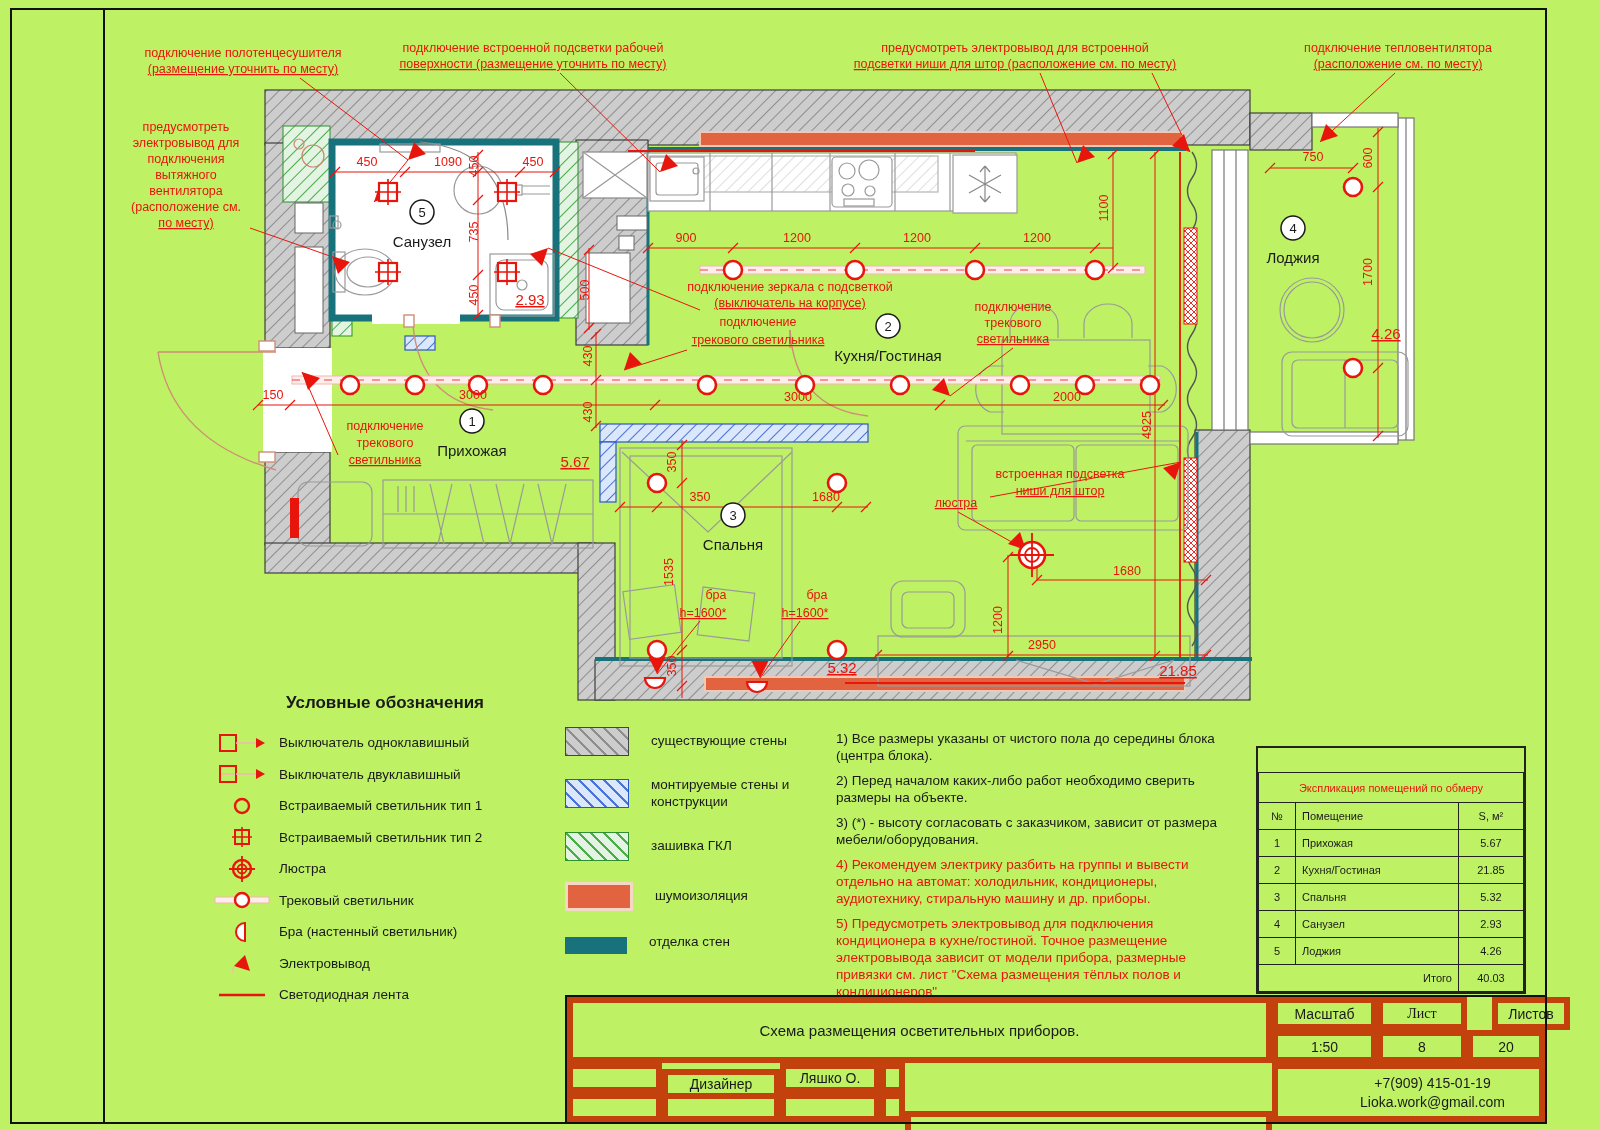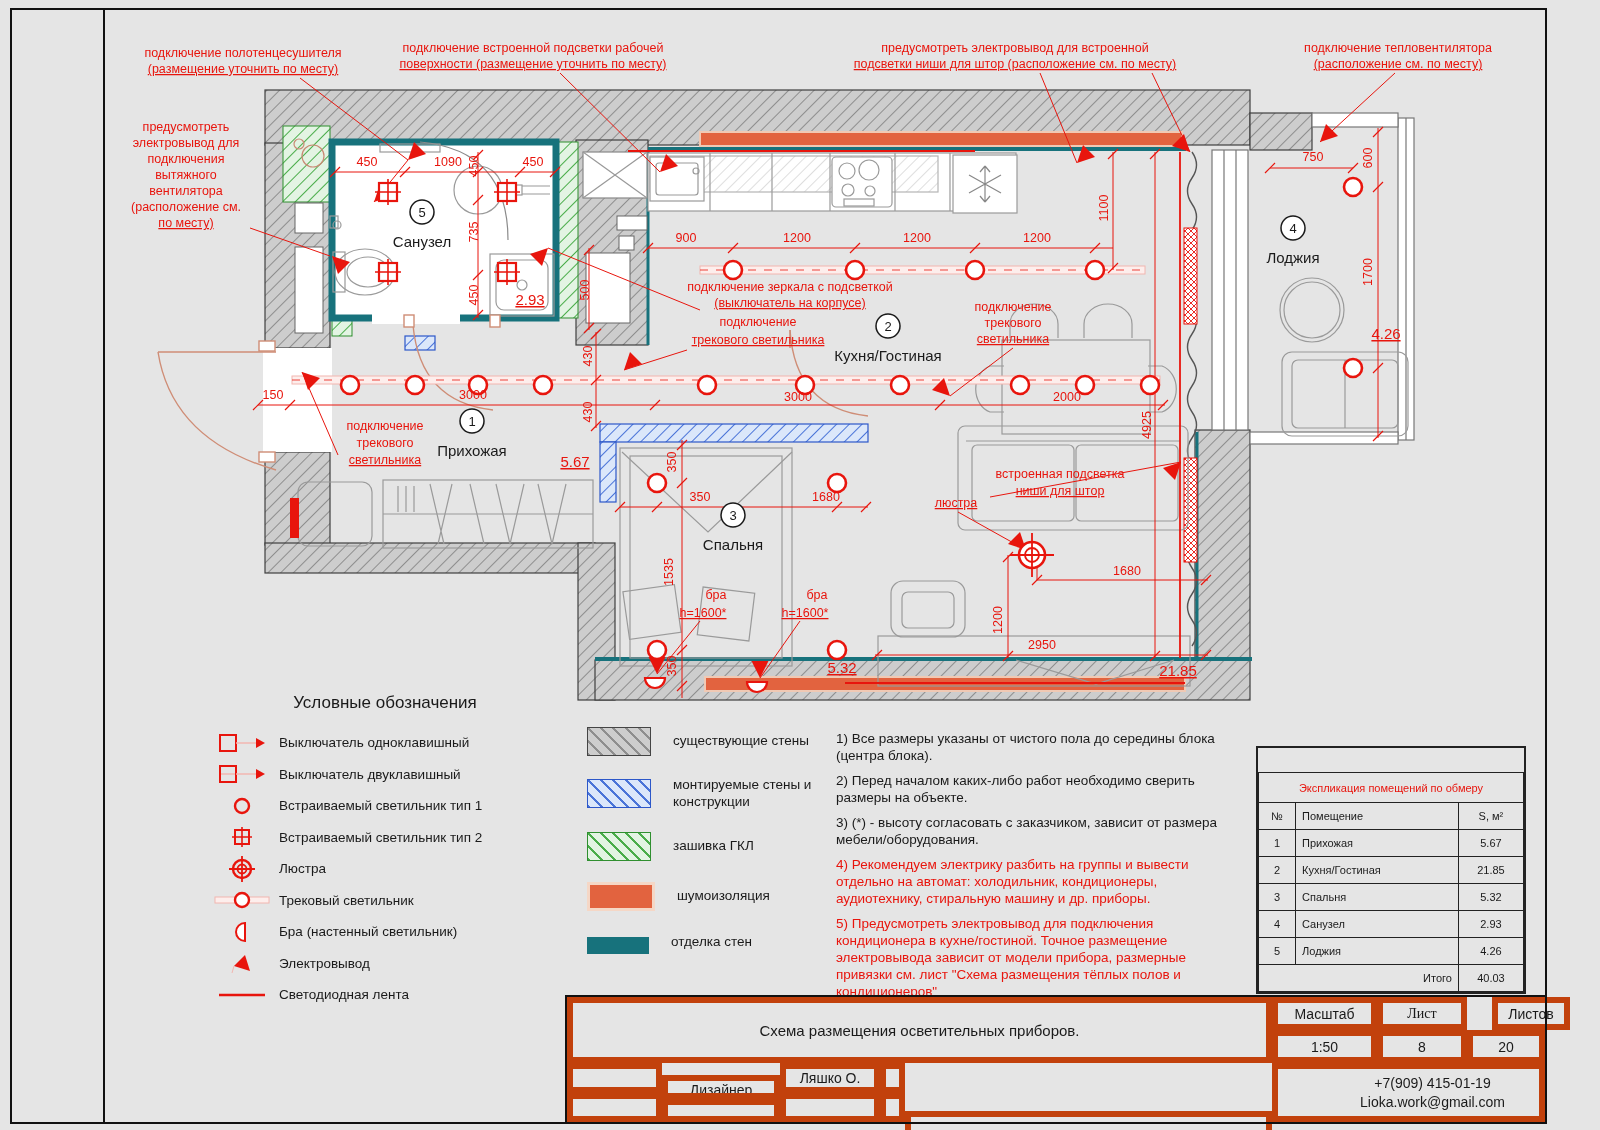--- a/index.html
+++ b/index.html
@@ -1,28 +1,28 @@
 <!DOCTYPE html>
 <html><head>
 <meta charset="utf-8">
 <style>
   html,body{margin:0;padding:0;background:#fff;}
-  .page{position:relative;width:1600px;height:1130px;background:#e5e5e5;overflow:hidden;
+  .page{position:relative;width:1600px;height:1130px;background:#bef264;overflow:hidden;
         font-family:"Liberation Sans",sans-serif;color:#1a1a1a;}
   .frame-outer{position:absolute;left:10px;top:8px;width:1533px;height:1112px;border:2px solid #111;}
   .frame-left{position:absolute;left:103px;top:8px;width:0;height:1114px;border-left:2px solid #111;}
   svg text{font-family:"Liberation Sans",sans-serif;}
   
   .legend{position:absolute;left:205px;top:693px;width:350px;}
-  .legend-title{font-size:17px;text-align:center;margin:0 0 14px 10px;}
+  .legend-title{font-size:17px;text-align:center;margin:0 0 14px 10px;font-weight:bold;}
   .legend-row{display:flex;align-items:center;height:31.5px;}
   .legend-icon{width:74px;display:flex;justify-content:center;align-items:center;flex:0 0 74px;}
   .legend-label{font-size:13.5px;}
   
-  .wall-legend{position:absolute;left:587px;top:727px;width:250px;}
+  .wall-legend{position:absolute;left:565px;top:727px;width:250px;}
   .wl-row{display:flex;align-items:center;margin-bottom:21px;}
   .wl-swatch{width:62px;height:27px;flex:0 0 62px;margin-right:22px;}
   .wl-label{font-size:13.5px;line-height:1.25;}
   .sw-existing{background:repeating-linear-gradient(45deg,#8e8e8e 0 2px,#cdcdcd 2px 9px);border:1.5px solid #444;}
   .sw-mounted{background:repeating-linear-gradient(45deg,#4a74d8 0 2px,#dbe7fa 2px 9px);border:1.5px solid #2c57c9;}
   .sw-gkl{background:repeating-linear-gradient(45deg,#4aad4a 0 2px,#e3f4e3 2px 9px);border:1.5px solid #2f8f2f;}
   .sw-sound{background:#e2633f;border:3px solid #f5d7c6;height:23px;}
   .sw-finish{background:#17727c;height:17px;border:none;margin-top:5px;}
   
   .notes{position:absolute;left:828px;top:722px;width:404px;font-size:13.5px;line-height:1.26;}
@@ -41,21 +41,21 @@
   .title-block{position:absolute;left:565px;top:995px;width:978px;height:125px;border:2px solid #111;font-size:14px;}
   .tb-cell{position:absolute;border:6px solid #c2410c;display:flex;align-items:center;justify-content:center;text-align:center;box-sizing:border-box;}
   .tb-title{left:0;top:0;width:705px;height:66px;font-size:15px;}
   .tb-h1{left:705px;top:0;width:105px;height:33px;}
   .tb-h2{left:810px;top:0;width:90px;height:33px;font-family:Liberation Serif, serif;}
   .tb-h3{left:900px;top:0;width:78px;height:33px;margin-left:25px;}
   .tb-v1{left:705px;top:33px;width:105px;height:33px;}
   .tb-v2{left:810px;top:33px;width:90px;height:33px;}
   .tb-v3{left:900px;top:33px;width:78px;height:33px;}
   .tb-b0{left:0;top:66px;width:95px;height:30px;}
-  .tb-b1{left:95px;top:78px;width:118px;height:30px;}
+  .tb-b1{left:95px;top:72px;width:118px;height:30px;}
   .tb-b2{left:213px;top:66px;width:100px;height:30px;}
   .tb-b3{left:313px;top:66px;width:25px;height:30px;}
   .tb-b0b{left:0;top:96px;width:95px;height:29px;}
   .tb-b1b{left:95px;top:96px;width:118px;height:29px;}
   .tb-b2b{left:213px;top:96px;width:100px;height:29px;}
   .tb-b3b{left:313px;top:96px;width:25px;height:29px;}
   .tb-addr{left:338px;top:66px;width:367px;height:59px;margin-top:48px;}
   .tb-contact{left:705px;top:66px;width:273px;height:59px;flex-direction:column;line-height:1.3;padding-left:48px;}
 </style>
 </head>

